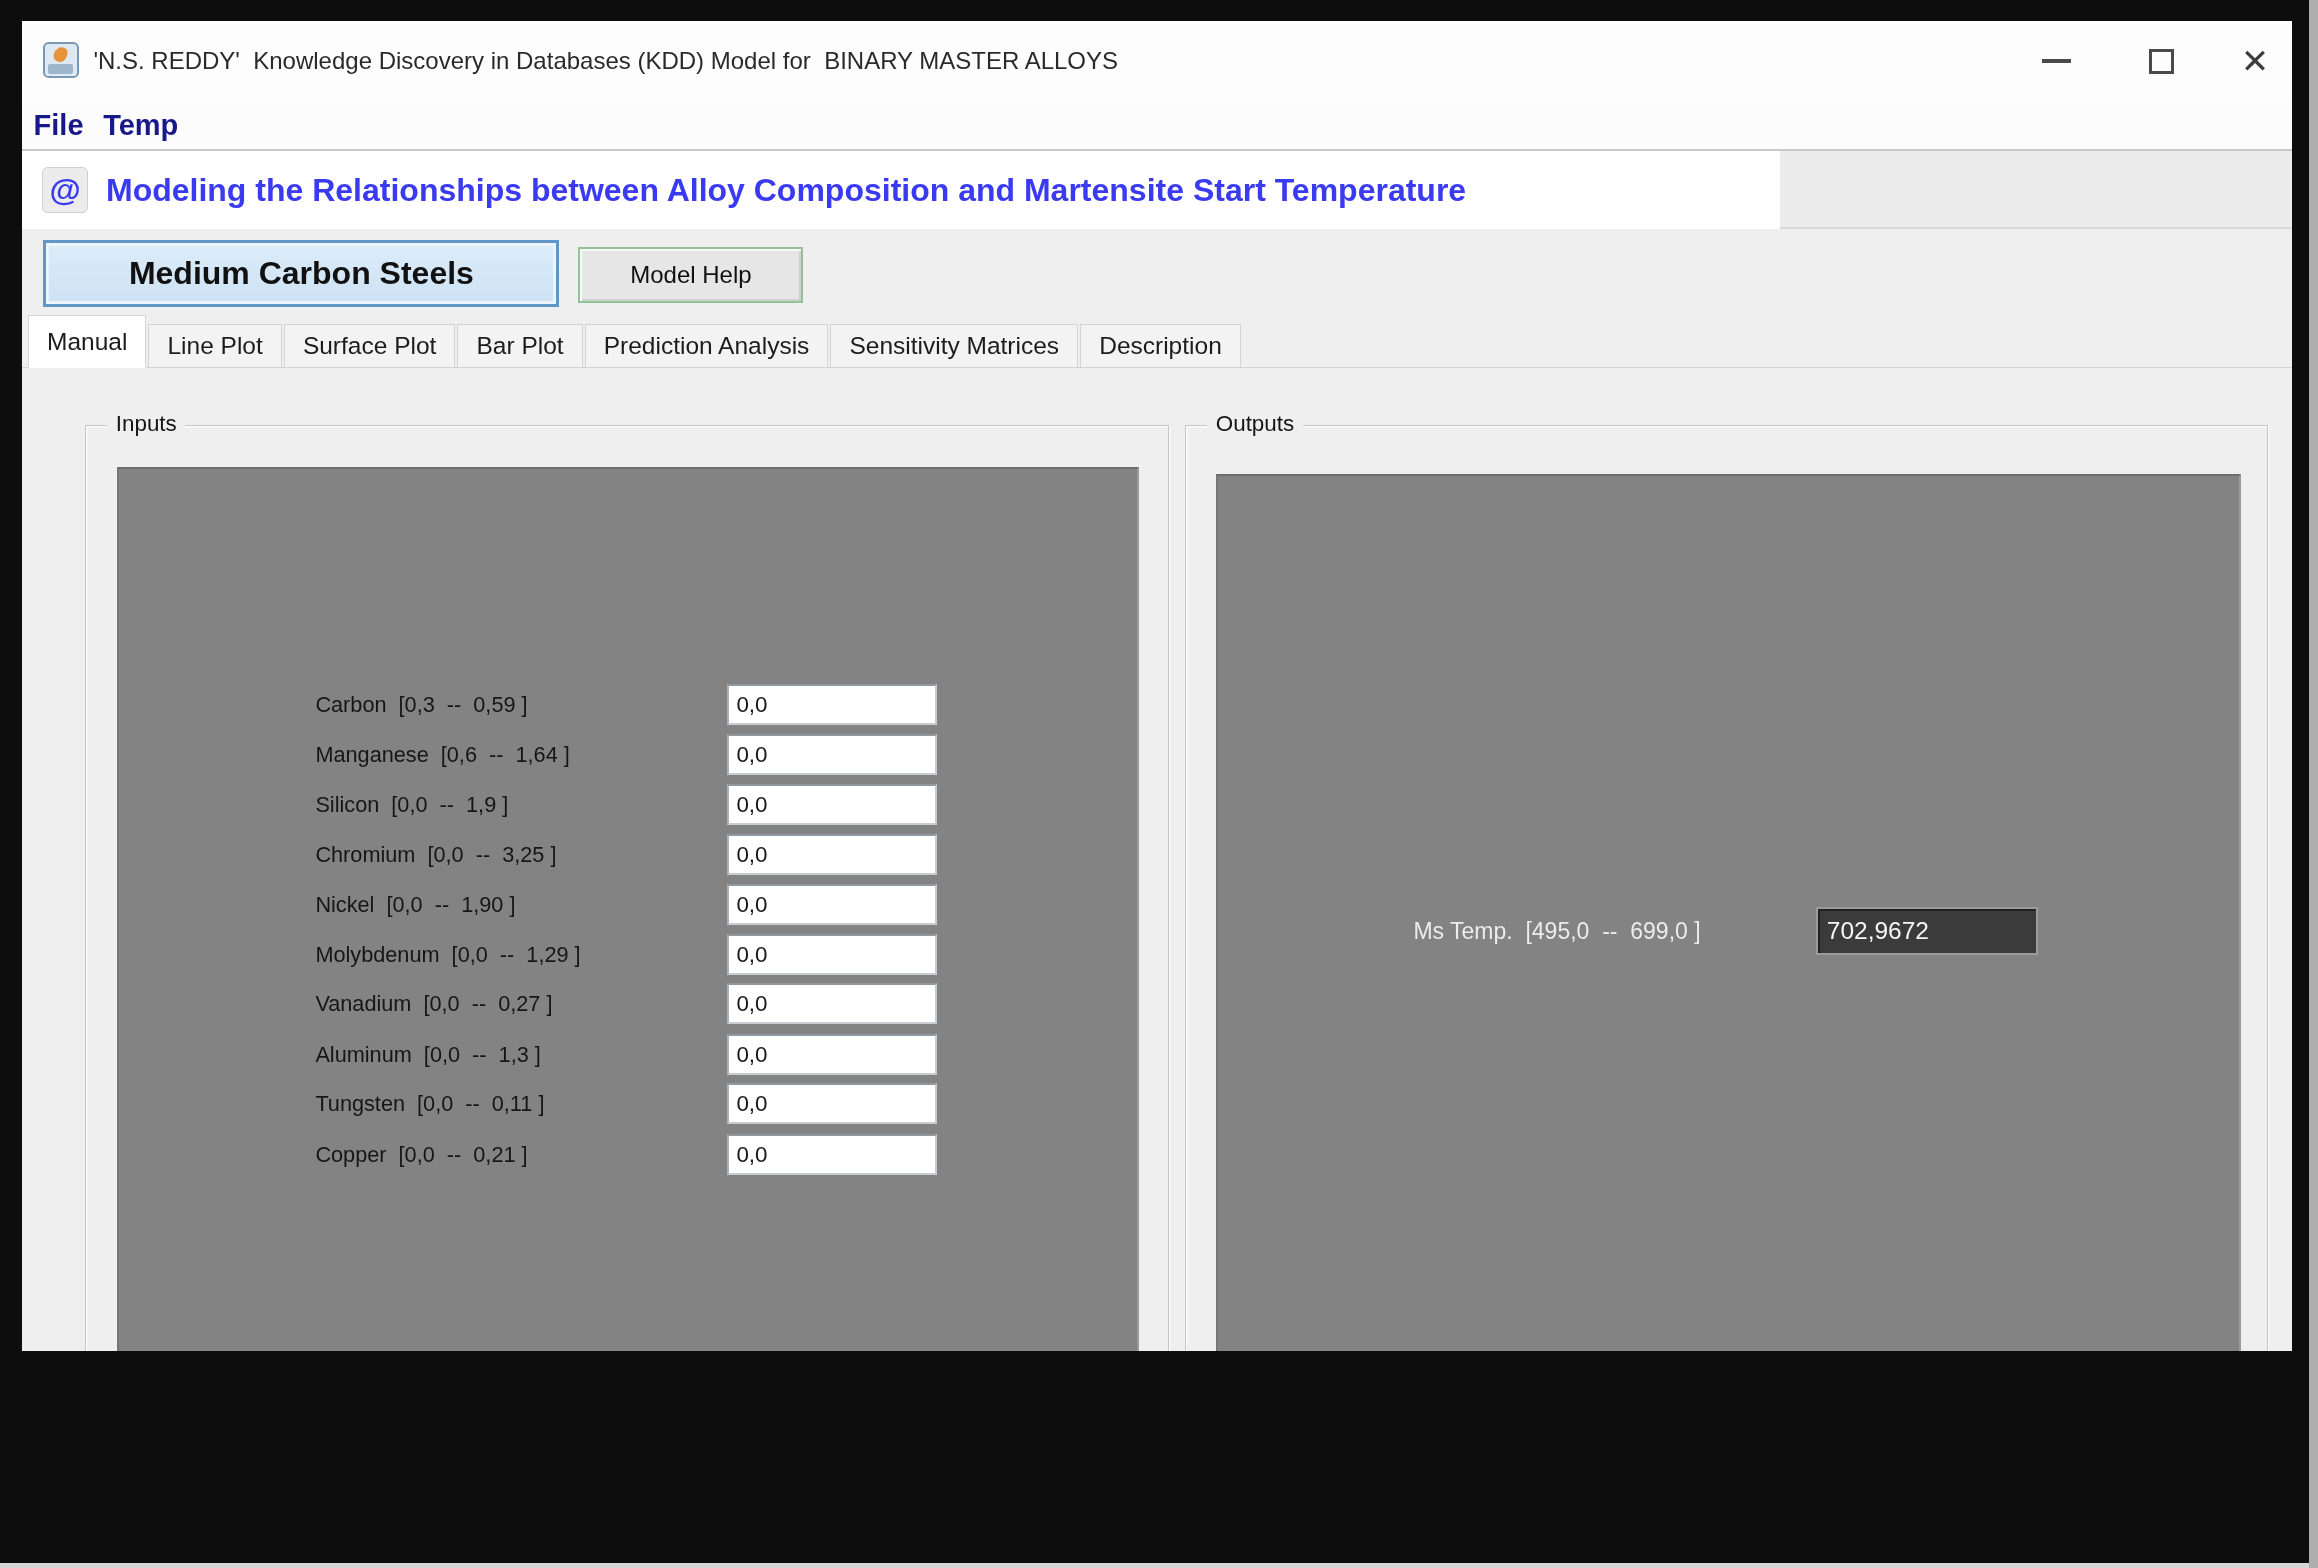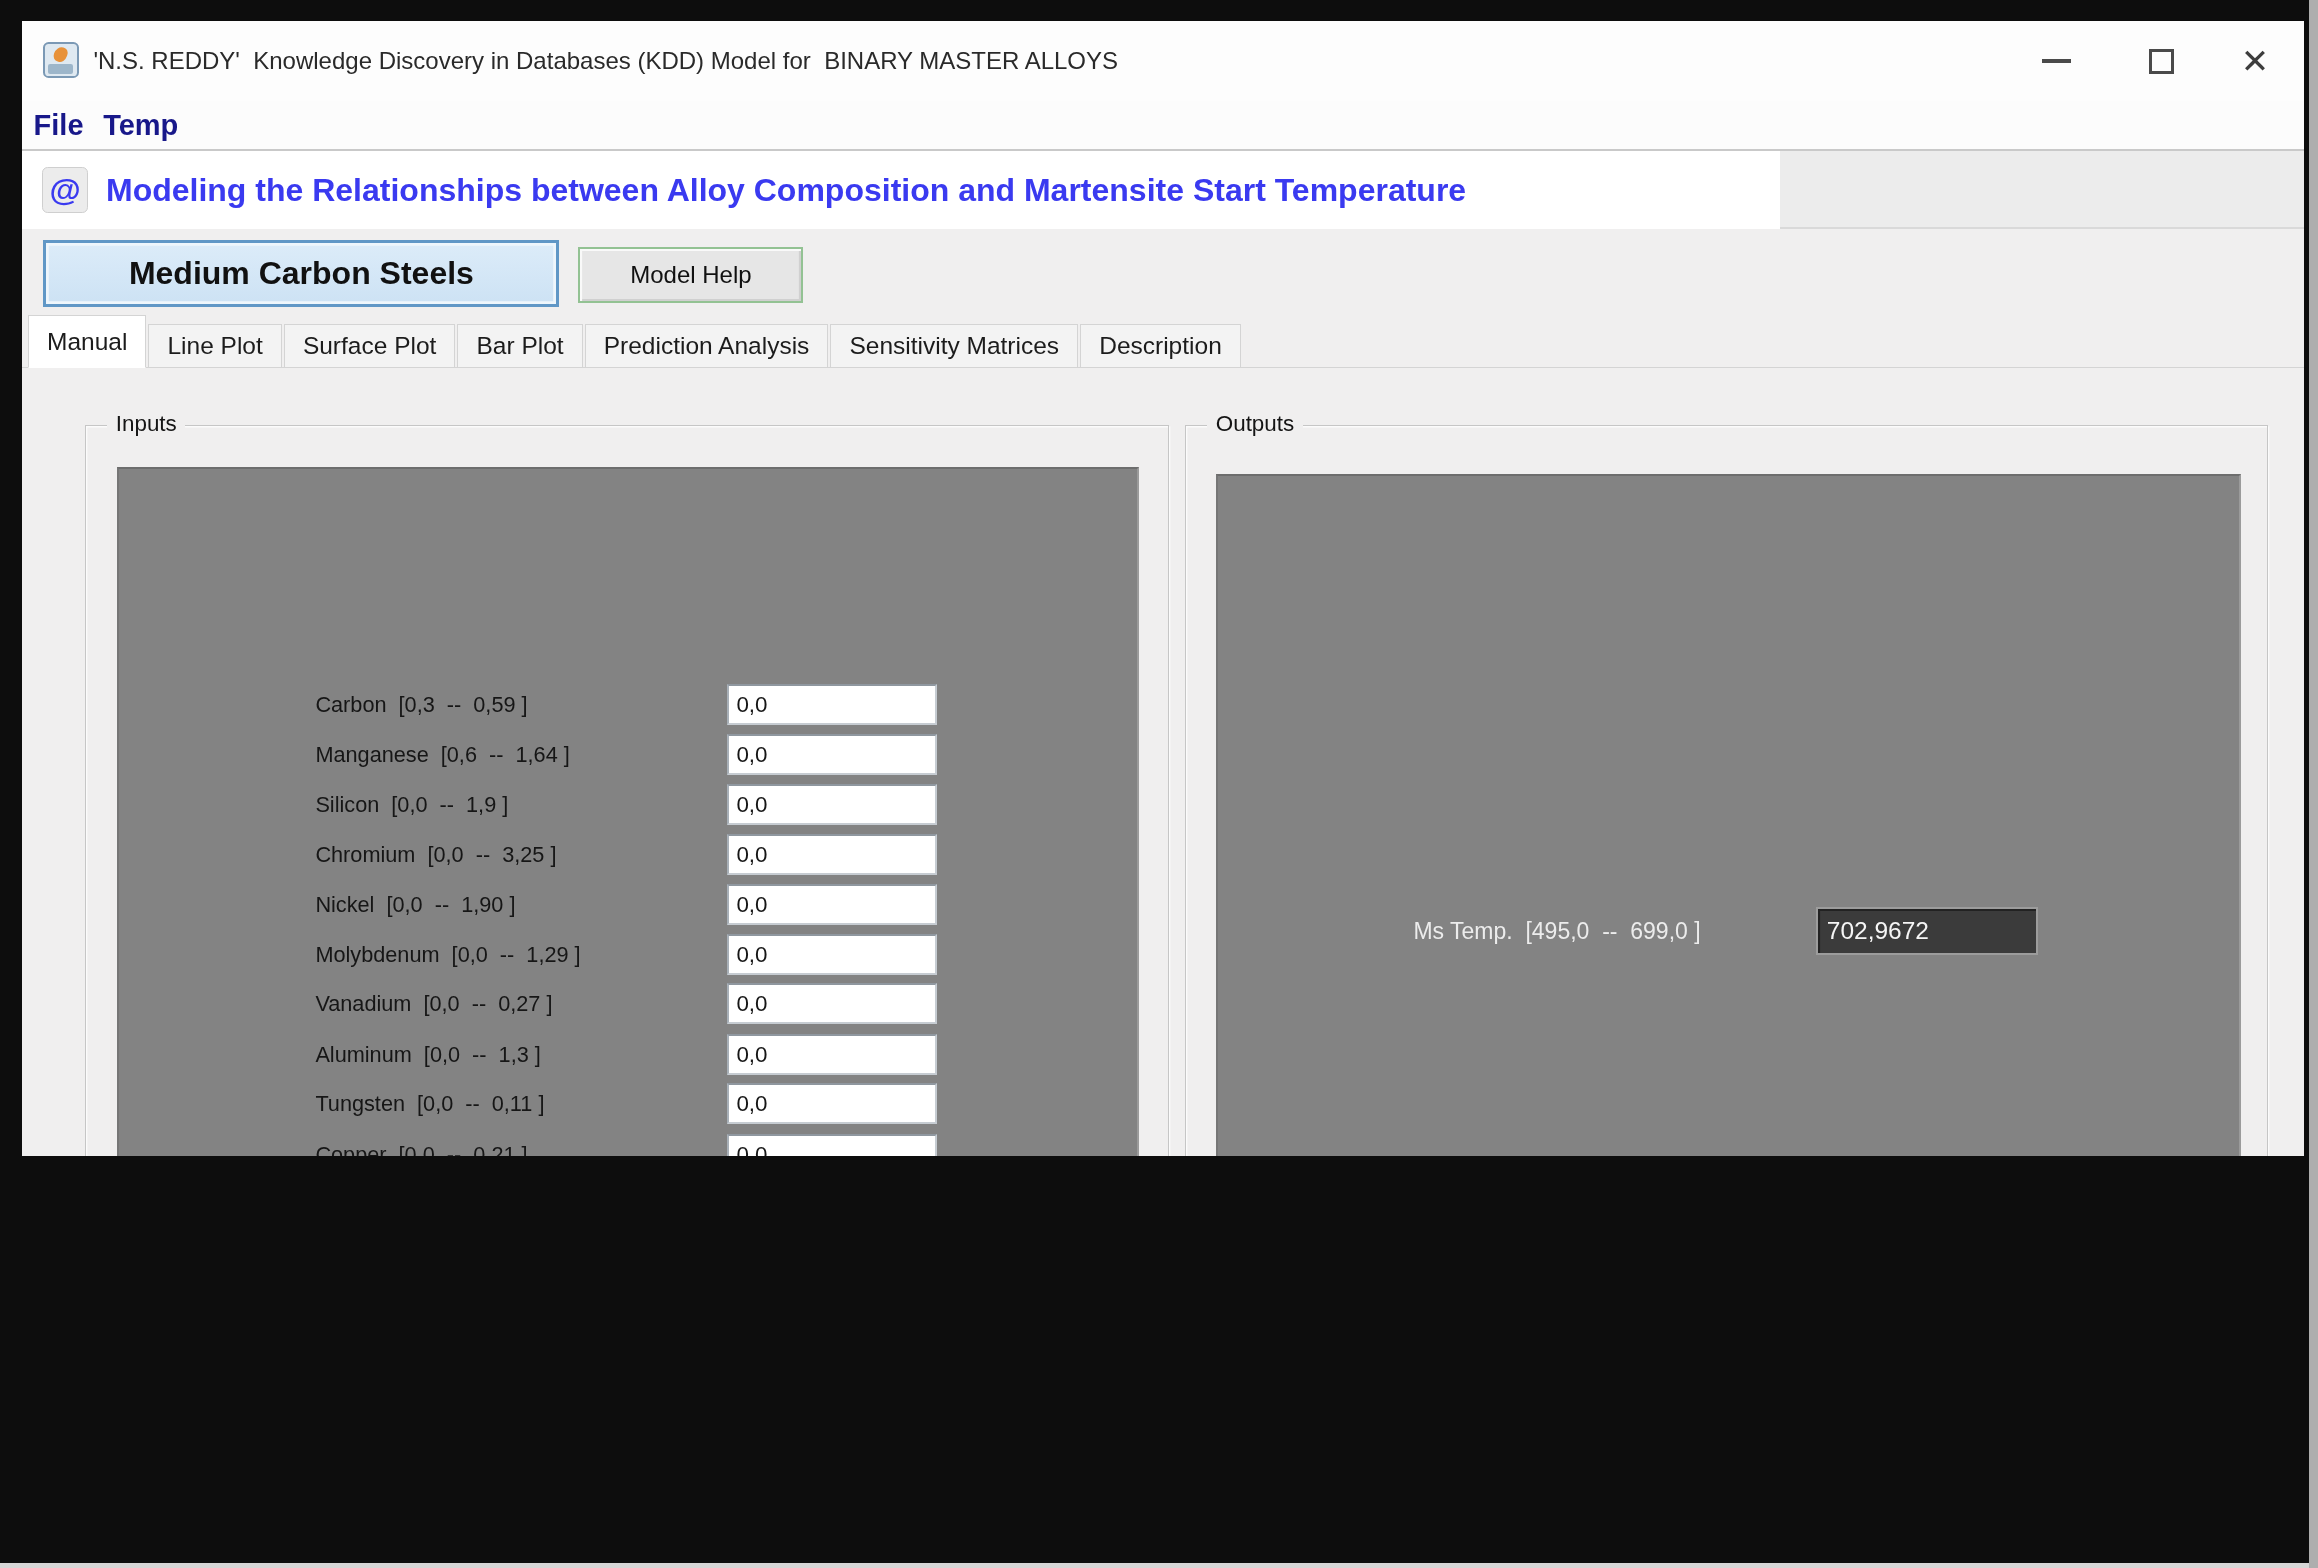--- a/index.html
+++ b/index.html
@@ -3,22 +3,22 @@
 <meta charset="utf-8">
 <style>
   html,body{margin:0;padding:0;}
   body{
     width:2319px;height:1569px;position:relative;background:#0d0d0d;
     font-family:"Liberation Sans", sans-serif;overflow:hidden;
   }
   .edge-right{position:absolute;top:0;right:0;width:9.8px;height:100%;background:#aeaeae;}
   .edge-bottom{position:absolute;left:0;right:9.8px;bottom:0;height:5.6px;background:#d6d6d6;}
   .window{
-    position:absolute;left:22.4px;top:21px;width:2270px;height:1135px;
-    background:#f0efef;overflow:hidden;padding-left:12px;
+    position:absolute;left:22.4px;top:21px;width:2270px;height:1330px;
+    background:#f0efef;overflow:hidden;
   }
   
   .titlebar{position:absolute;left:0;top:0;width:100%;height:80px;background:#fdfdfd;}
   .app-icon{
     position:absolute;left:21px;top:21px;width:36px;height:36px;
     border:2.8px solid #7b99b5;border-radius:5.6px;background:#dfe9f1;box-sizing:border-box;
   }
   .app-icon .flame{
     position:absolute;left:9px;top:2.8px;width:12.6px;height:15.4px;
     background:#e8923a;border-radius:60% 40% 55% 45%;transform:rotate(18deg);

